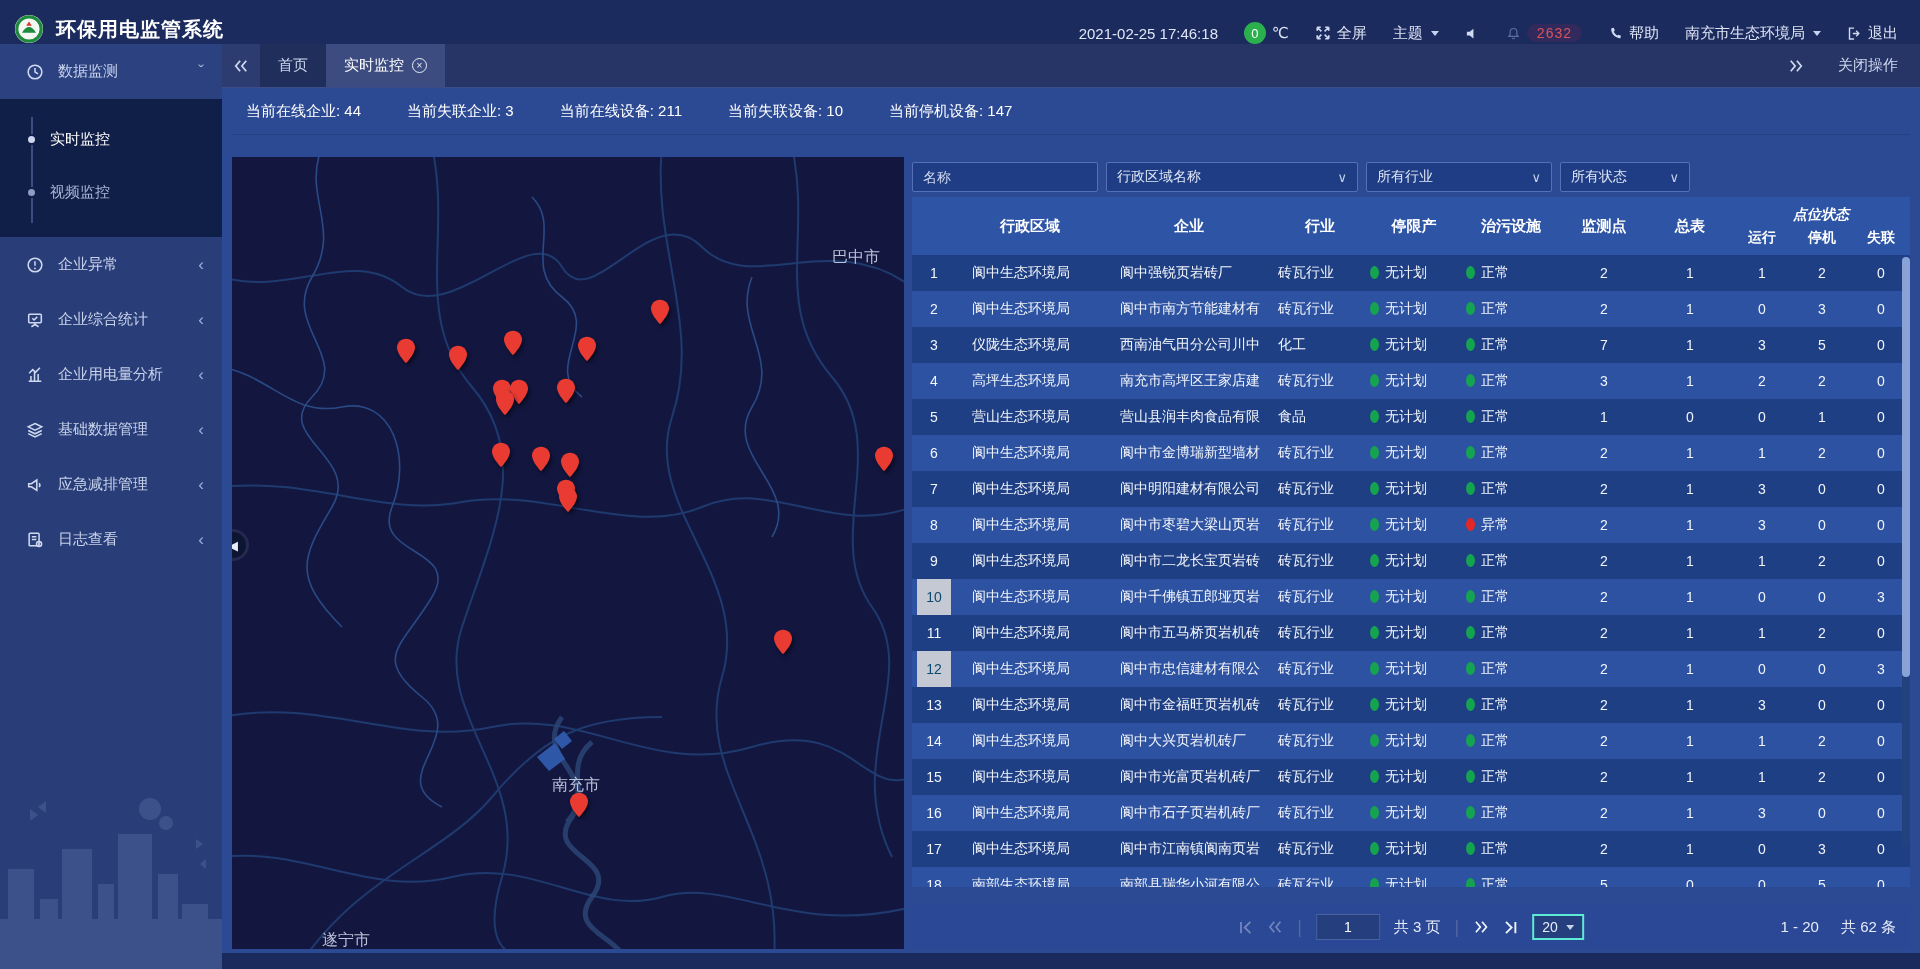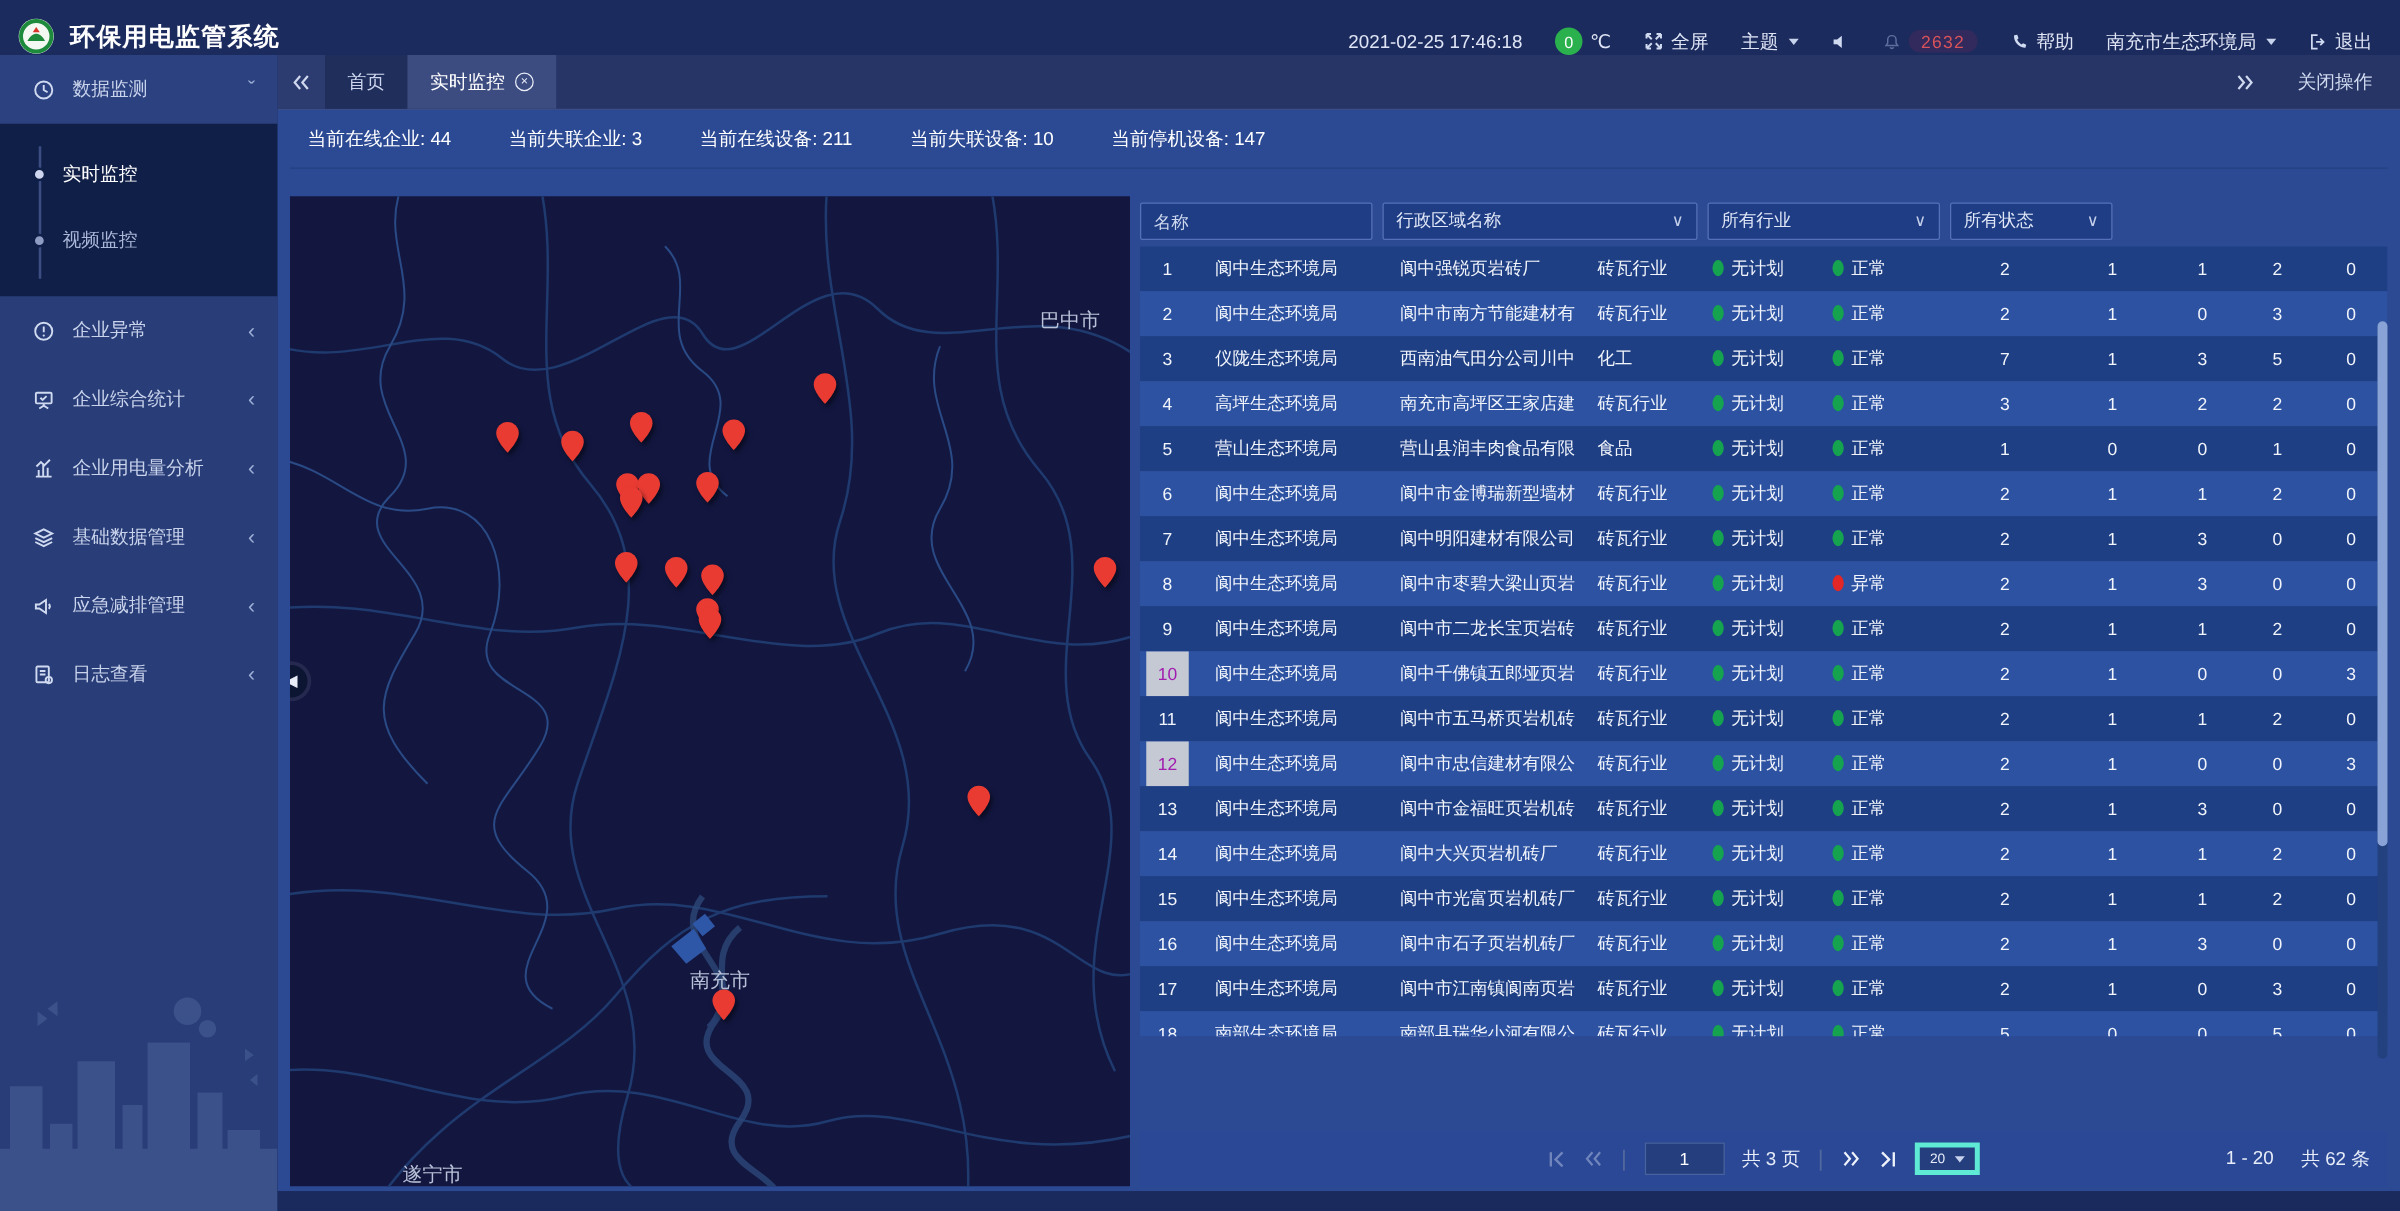--- a/index.html
+++ b/index.html
@@ -97,41 +97,41 @@
 
   .tbody { height:632px; overflow:hidden; flex:none; }
   .trow { display:grid; grid-template-columns:var(--tcols); height:36px; align-items:center;
     color:#f2f5fc; font-size:14px; cursor:default; }
   .trow.dark { background:#1e3f83; }
   .trow.light { background:#2c52a1; }
   .td { padding:0 4px; white-space:nowrap; overflow:hidden; text-overflow:ellipsis; }
   .td.center { text-align:center; }
   .td.lf { padding-left:16px; }
   .no-cell { height:36px; display:flex; align-items:center; justify-content:center; padding:0; }
-  .no-cell .no-hl { width:34px; height:36px; background:#c4c9d4; color:#a21caf;
+  .no-cell .no-hl { width:34px; height:36px; background:#c4c9d4; color:#0c4a6e;
     display:flex; align-items:center; justify-content:center; }
   .dot { display:inline-block; width:9px; height:13px; border-radius:50%; margin-right:6px;
     vertical-align:-2px; }
   .dot.green { background:#15a350; } .dot.red { background:#e32626; }
 
   .v-scroll { position:absolute; right:0; top:100px; width:8px; height:590px; background:#23407f; border-radius:4px; }
   .v-scroll .thumb { width:8px; height:420px; background:#8aa3d6; border-radius:4px; }
 
   
   .pagination { height:44px; margin-top:5px; background:#2b4896; display:flex; align-items:center;
     color:#e6ecf8; font-size:15px; position:relative; flex:none; }
   .pg-center { position:absolute; left:50%; transform:translateX(-50%); display:flex;
     align-items:center; gap:14px; }
   .pg-btn { display:flex; align-items:center; cursor:pointer; }
   .pg-btn.disabled { opacity:.42; cursor:default; }
   .pg-sep { color:#51689f; font-size:18px; }
   .pg-input { width:64px; height:26px; background:#253f7e; border:1px solid #48639f;
     color:#fff; text-align:center; font-size:14px; outline:none; }
-  .pg-size { height:26px; background:#253f7e; border:4px solid #5eead4; padding:0 8px;
-    display:flex; align-items:center; gap:6px; cursor:pointer; font-size:11px; }
+  .pg-size { height:26px; background:#253f7e; border:2px solid #5eead4; padding:0 8px;
+    display:flex; align-items:center; gap:6px; cursor:pointer; font-size:14px; }
   .pg-right { position:absolute; right:14px; display:flex; gap:22px; }
 </style>
 </head>
 <body>
 
 <header class="topbar">
   <div class="brand">
     <span class="icon">
       <svg viewBox="0 0 32 32" width="30" height="30">
           <circle cx="16" cy="16" r="15" fill="#f4f8f2"></circle>
@@ -437,20 +437,38 @@
               <span>所有行业</span>
               <span class="chev">∨</span>
             </div>
             <div class="f-field f-select f-status">
               <span>所有状态</span>
               <span class="chev">∨</span>
             </div>
           </div>
 
           <div class="table-wrap">
+            <div class="thead">
+              <div class="th"></div>
+              <div class="th">行政区域</div>
+              <div class="th">企业</div>
+              <div class="th">行业</div>
+              <div class="th">停限产</div>
+              <div class="th">治污设施</div>
+              <div class="th">监测点</div>
+              <div class="th">总表</div>
+              <div class="th-group">
+                <div class="g-label">点位状态</div>
+                <div class="g-cols">
+                  <span>运行</span>
+                  <span>停机</span>
+                  <span>失联</span>
+                </div>
+              </div>
+            </div>
             <div class="tbody" id="table-body">
                 <div class="trow dark">
                   <div class="td no-cell">
                     <span>1</span>
                   </div>
                   <div class="td lf">阆中生态环境局</div>
                   <div class="td lf">阆中强锐页岩砖厂</div>
                   <div class="td">砖瓦行业</div>
                   <div class="td"><span class="dot green"></span>无计划</div>
                   <div class="td"><span class="dot green"></span>正常</div>

